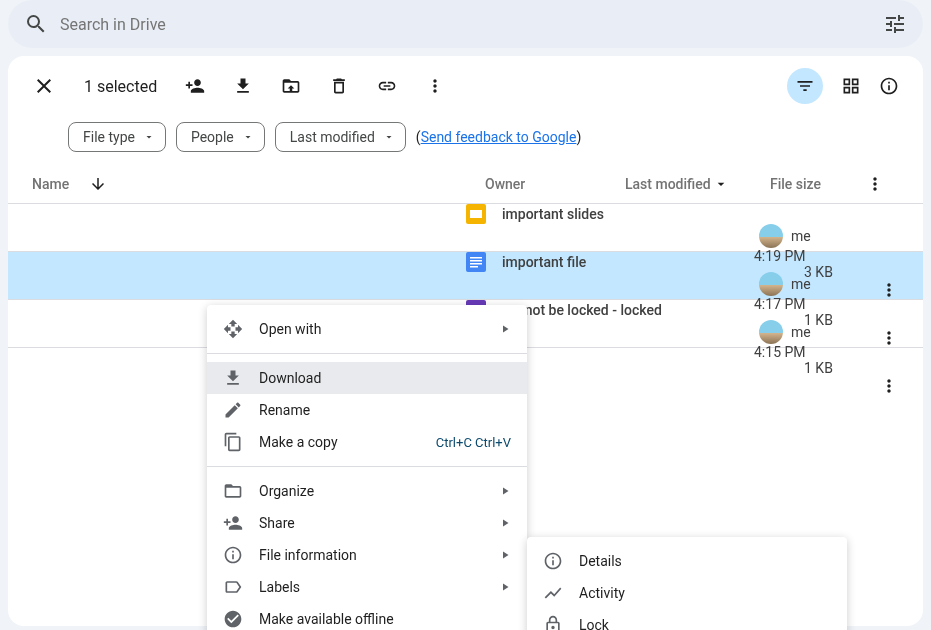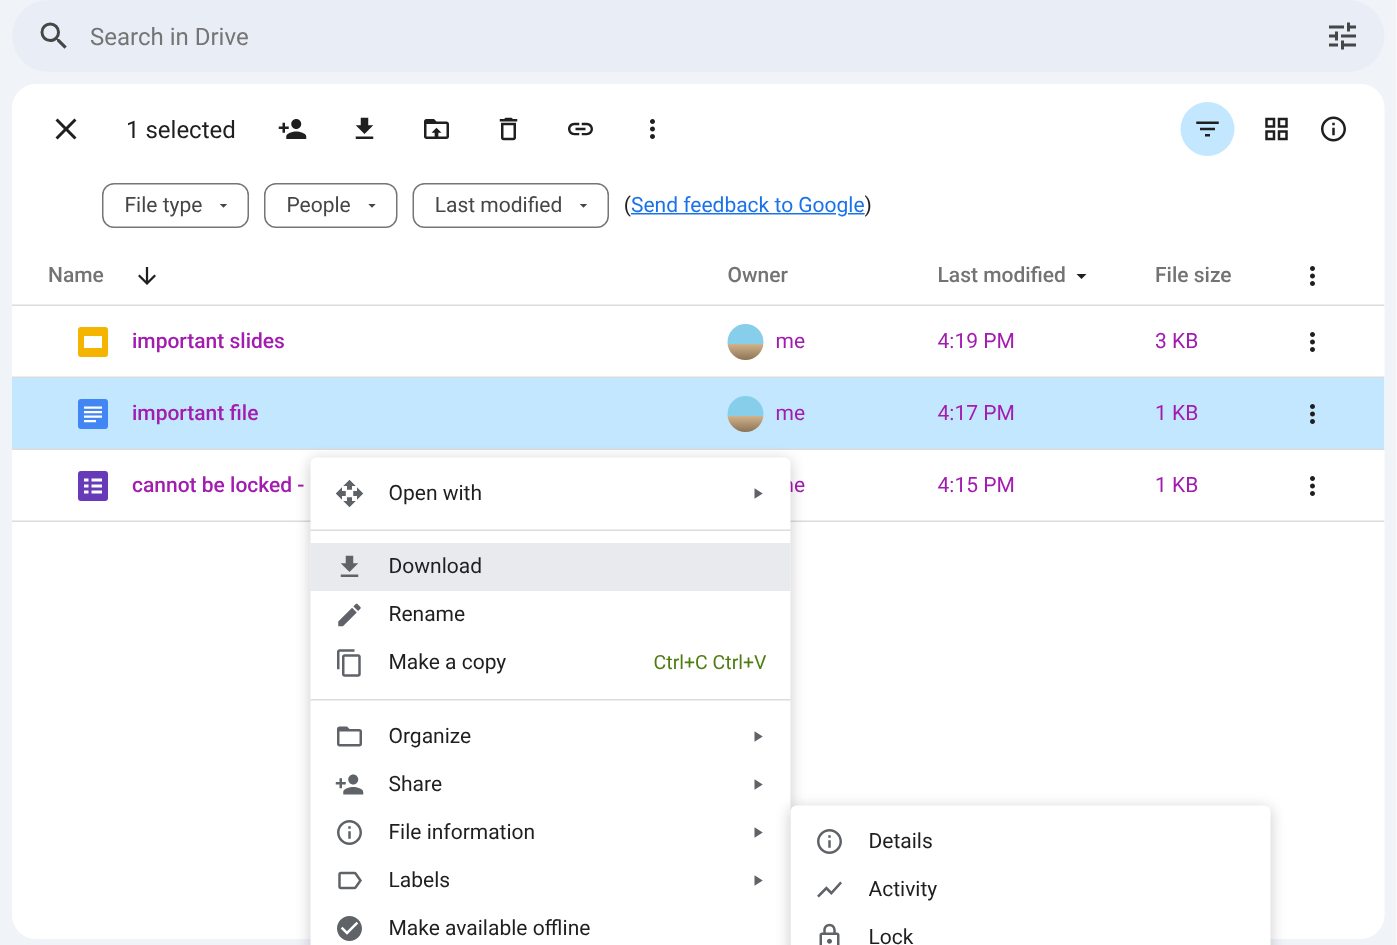--- a/index.html
+++ b/index.html
@@ -25,32 +25,32 @@
     .feedback-link { color: #1a73e8; text-decoration: underline; font-size: 14px; }
     .feedback-wrap { font-size: 14px; color: #1f1f1f; }
     
     .table-header { display: flex; align-items: center; border-bottom: 1px solid #dadce0; padding: 0 24px; height: 40px; font-size: 14px; color: #737373; font-weight: 500; }
     .col-name { width: 453px; display: flex; align-items: center; gap: 20px; }
     .col-owner { width: 140px; }
     .col-modified { width: 145px; display: flex; align-items: center; gap: 2px; }
     .col-size { width: 95px; }
     .col-menu { width: 20px; display: flex; justify-content: center; }
     
-    .file-row { display: flex; align-items: center; padding: 0 24px; height: 48px; border-bottom: 1px solid #dadce0; font-size: 14px; color: #a21caf; }
+    .file-row { display: flex; align-items: flex-end; padding: 0 24px; height: 48px; border-bottom: 1px solid #dadce0; font-size: 14px; color: #404040; flex-direction: column; }
     .file-row.selected { background: #c2e7ff; }
     .file-row .col-name { display: flex; align-items: center; gap: 16px; padding-left: 20px; }
     .file-icon { width: 20px; height: 20px; flex-shrink: 0; }
     .file-name { font-weight: 500; }
     .owner-cell { display: flex; align-items: center; gap: 8px; }
     .avatar { width: 24px; height: 24px; border-radius: 50%; background: linear-gradient(to bottom, #87ceeb 0%, #87ceeb 55%, #d2b48c 55%, #8b7355 100%); }
     
     .context-menu { position: absolute; background: #fff; border-radius: 4px; box-shadow: 0 2px 10px rgba(0,0,0,0.2); width: 320px; top: 305px; left: 207px; padding: 8px 0; z-index: 10; }
     .menu-item { display: flex; align-items: center; padding: 8px 16px; height: 32px; cursor: pointer; gap: 16px; font-size: 14px; color: #1f1f1f; }
     .menu-item.highlighted { background: #e8eaed; }
-    .menu-item .shortcut { margin-left: auto; color: #4d7c0f; font-size: 13px; }
+    .menu-item .shortcut { margin-left: auto; color: #0c4a6e; font-size: 13px; }
     .menu-item .submenu-arrow { margin-left: auto; }
     .menu-divider { height: 1px; background: #dadce0; margin: 8px 0; }
     .menu-icon { width: 20px; height: 20px; display: flex; align-items: center; justify-content: center; color: #5f6368; flex-shrink: 0; }
     
     .submenu { position: absolute; background: #fff; border-radius: 4px; box-shadow: 0 2px 10px rgba(0,0,0,0.2); width: 320px; top: 537px; left: 527px; padding: 8px 0; z-index: 11; }
     
     svg { display: block; }
   </style>
 </head>
 <body>

